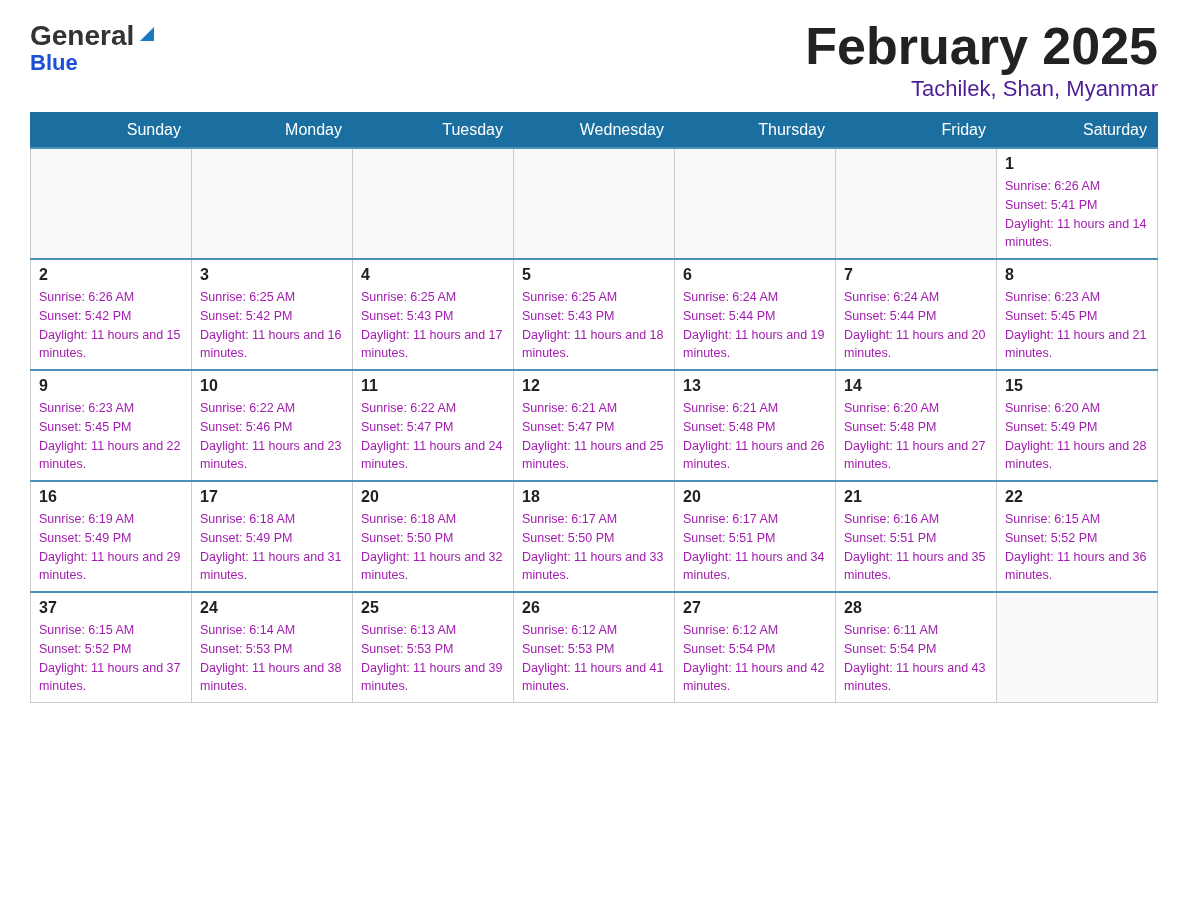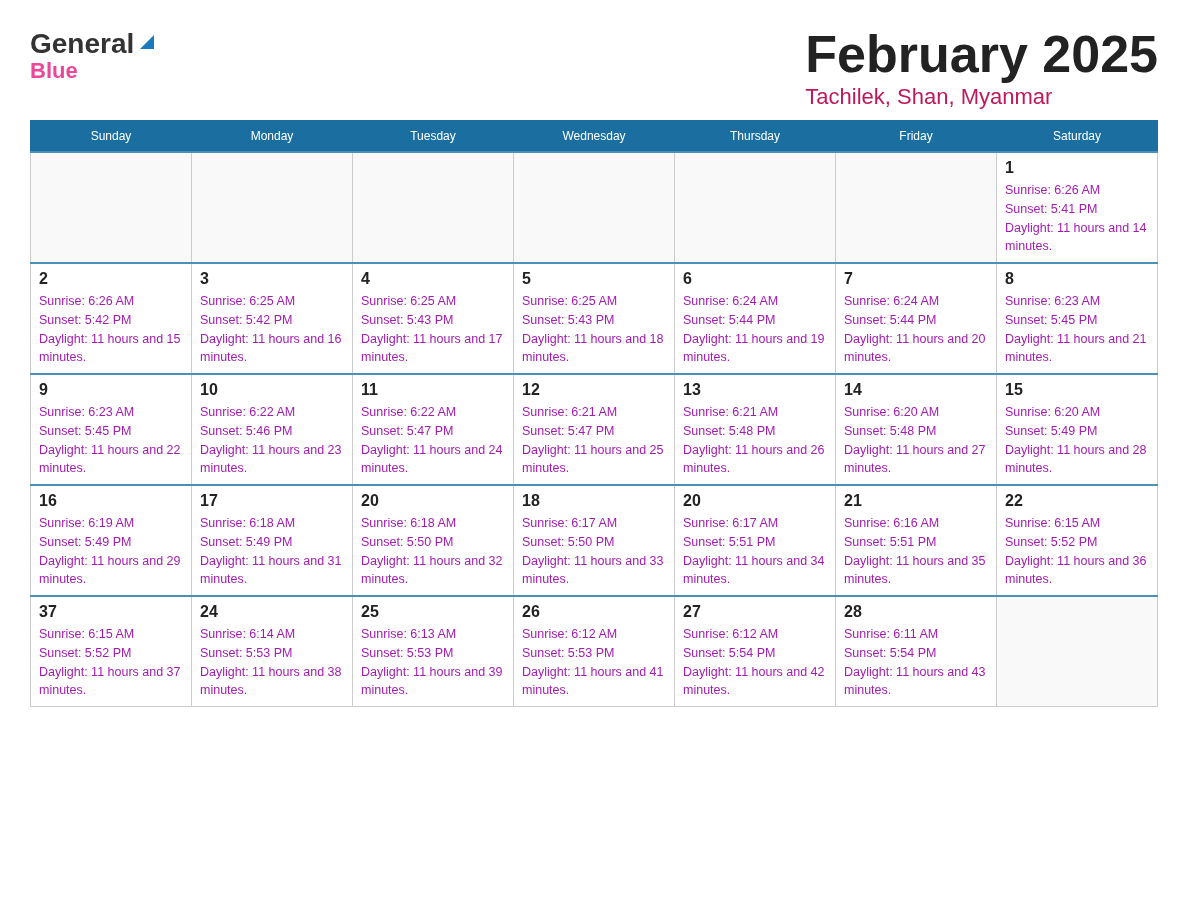--- a/index.html
+++ b/index.html
@@ -9,57 +9,57 @@
       color: #222;
       padding: 20px 30px;
       width: 1188px;
       min-height: 918px;
     }
     .header {
       display: flex;
       justify-content: space-between;
       align-items: flex-start;
       margin-bottom: 10px;
-      margin-top: 8px;
     }
     .logo {
       display: flex;
       flex-direction: column;
       align-items: flex-start;
     }
     .logo-bottom {
       font-size: 22px;
       font-weight: bold;
-      color: #ec4899;
+      color: #1d4ed8;
       margin-top: -2px;
     }
     .title-block {
+      text-align: right;
     }
     .month-title {
       font-size: 52px;
       font-weight: bold;
       color: #222;
       line-height: 1;
     }
     .location-title {
       font-size: 22px;
-      color: #be185d;
+      color: #4c1d95;
       margin-top: 4px;
     }
     .calendar {
       width: 100%;
       border-collapse: collapse;
       margin-top: 8px;
     }
     .calendar th {
       background-color: #1a6fa0;
       color: #fff;
-      text-align: center;
+      text-align: right;
       padding: 8px 10px;
-      font-size: 12px;
+      font-size: 16px;
       font-weight: normal;
       border: 1px solid #1a6fa0;
     }
     .calendar td {
       vertical-align: top;
       padding: 6px 8px;
       border: 1px solid #ccc;
       width: 14.28%;
       min-height: 100px;
       font-size: 13px;

